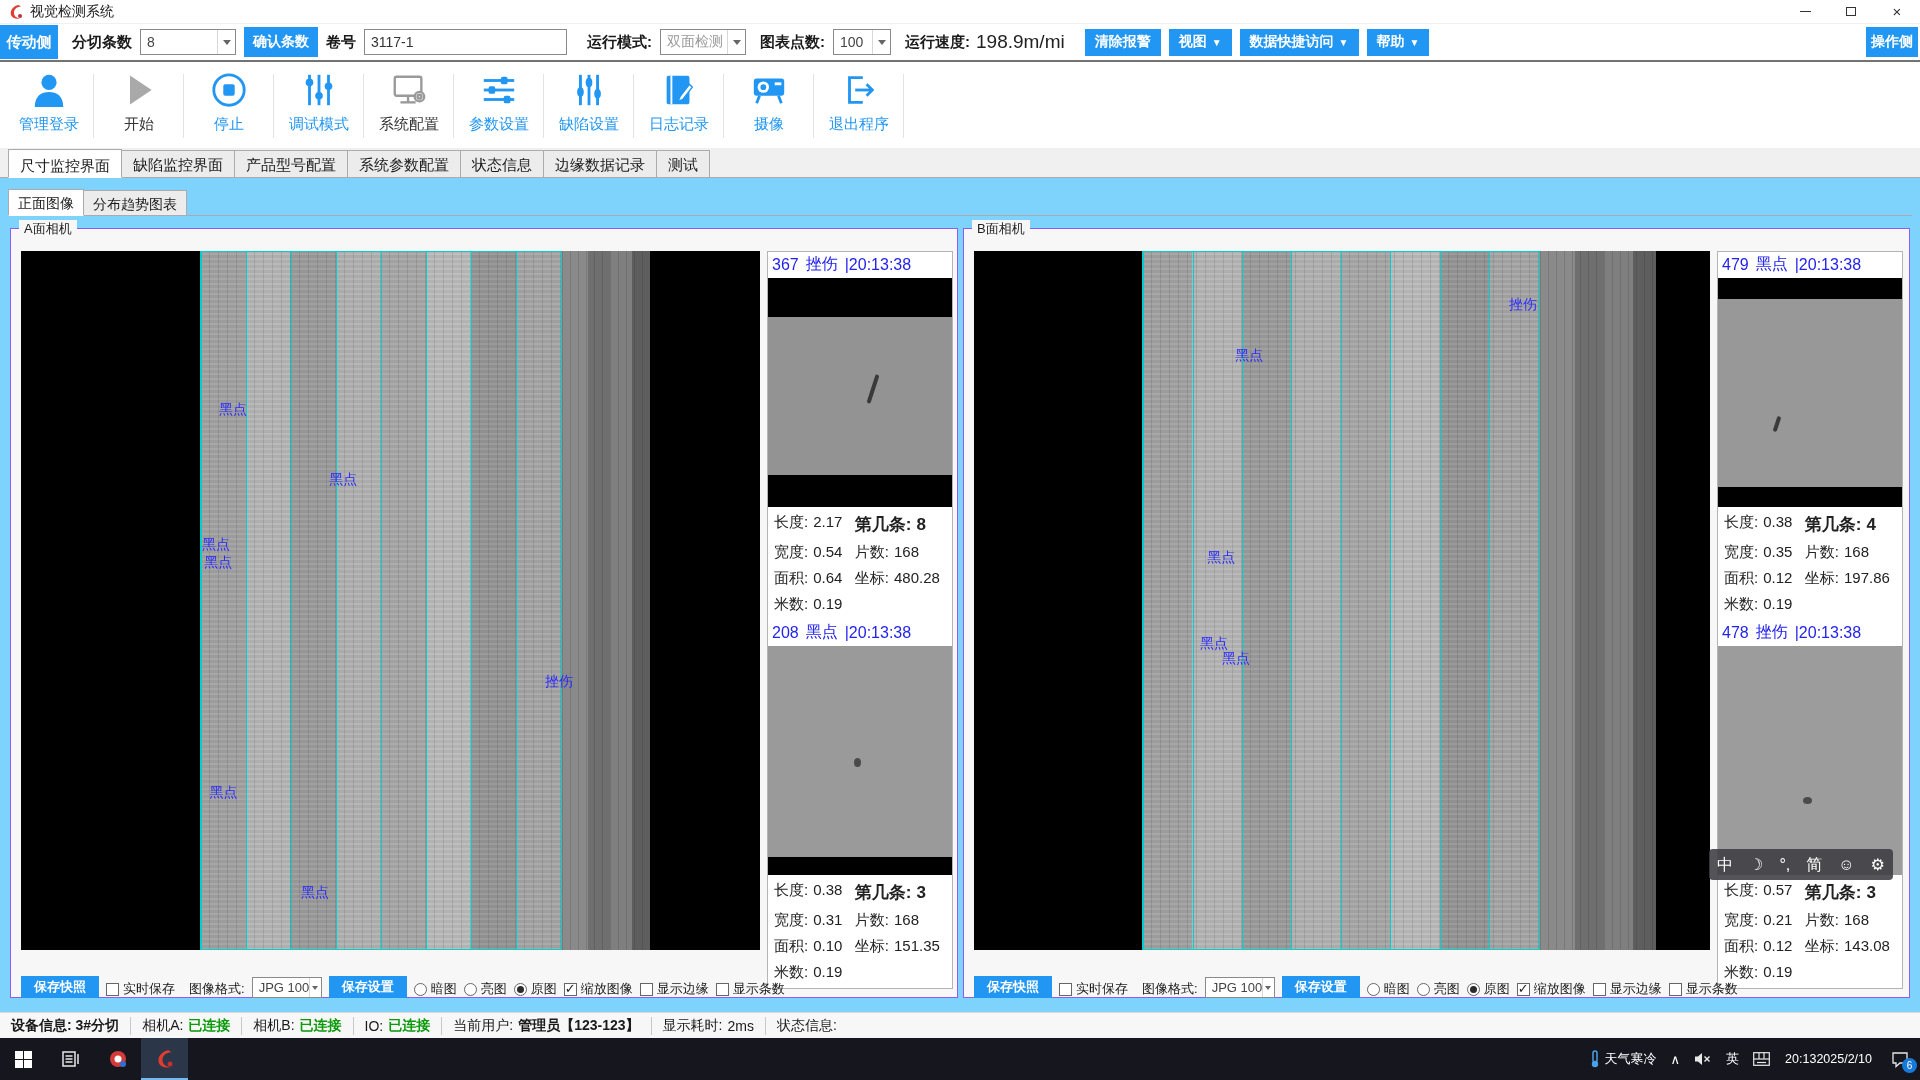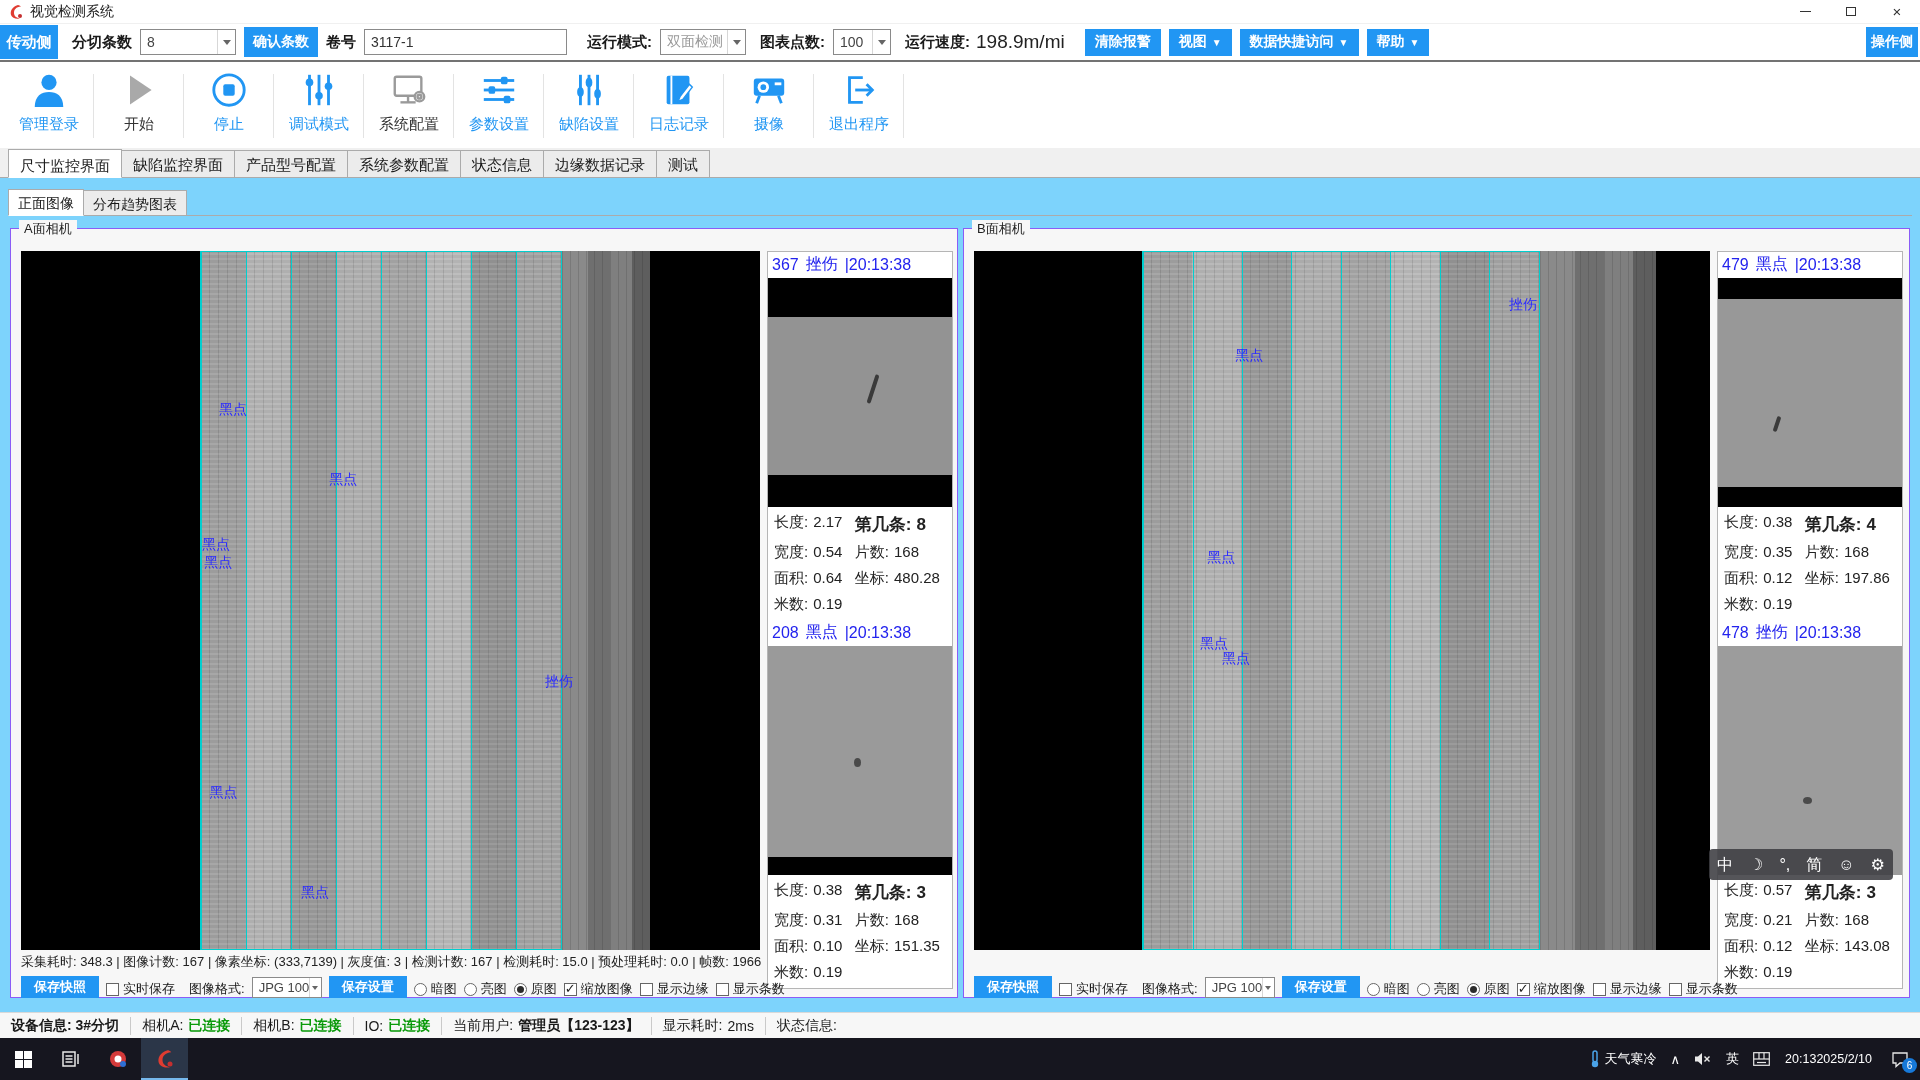--- a/index.html
+++ b/index.html
@@ -418,21 +418,20 @@
                 <span>151.35</span>
               </div>
             <div class="cell">
                 <span>米数:</span>
                 <span>0.19</span>
               </div>
             <div class="cell"></div>
           </div>
         </div>
 
-        <div class="status-line">采集耗时: 348.3 | 图像计数: 167 | 像素坐标: (333,7139) | 灰度值: 3 | 检测计数: 167 | 检测耗时: 15.0 | 预处理耗时: 0.0 | 帧数: 1966</div>
         <div class="controls-row">
           <button class="btn-blue btn-small">保存快照</button>
           <span class="ctl">
               <span class="chk"></span>
               <span>实时保存</span>
             </span>
           <span class="vdiv"></span>
           <span>图像格式:</span>
           <div class="combo combo-mini">
             <span>JPG 100</span>

